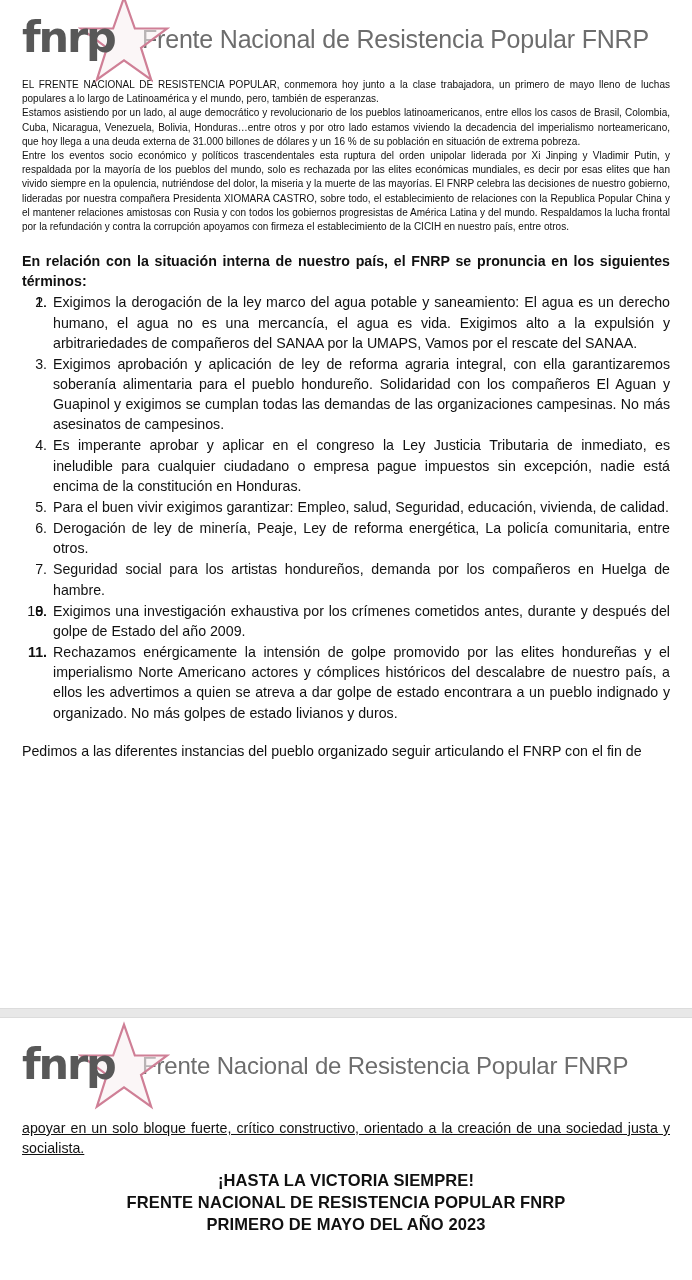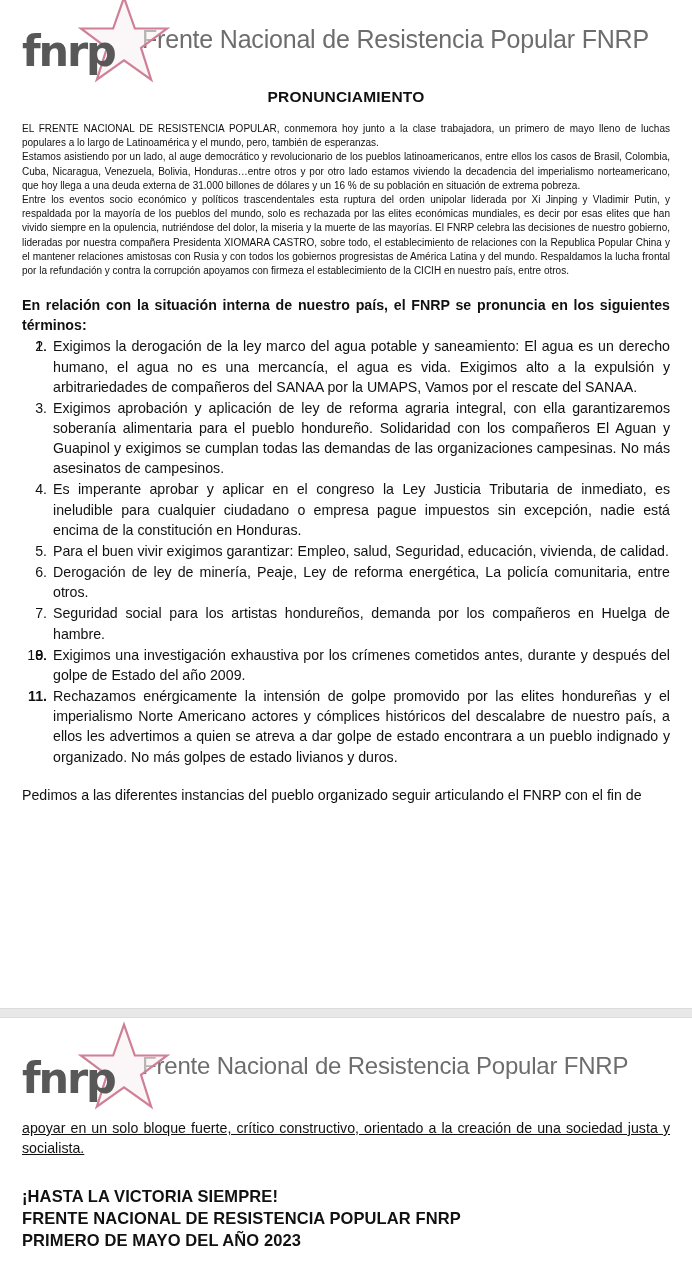--- a/index.html
+++ b/index.html
@@ -70,21 +70,21 @@
 
   .logo-block {
     position: relative;
     width: 128px;
     height: 78px;
     flex: 0 0 128px;
   }
   .logo-word {
     position: absolute;
     left: 0;
-    top: 30px;
+    top: 16px;
     font-family: "DejaVu Sans", sans-serif;
     font-weight: 700;
     font-size: 43px;
     letter-spacing: -2.2px;
     color: #585858;
     line-height: 1;
     z-index: 3;
   }
   .logo-star {
     position: absolute;
@@ -166,21 +166,22 @@
 
   .continued {
     margin: 4px 0 0 0;
     font-size: 14.2px;
     line-height: 1.42;
     text-align: justify;
     text-decoration: underline;
   }
 
   .slogan {
-    margin-top: 28px;
+    margin-top: 12px;
+    text-align: center;
     font-weight: 700;
     font-size: 16.5px;
     line-height: 1.32;
     letter-spacing: 0.1px;
   }
   .slogan div { white-space: nowrap; }
 </style>
 </head>
 <body>
 
@@ -197,21 +198,20 @@
         <div class="logo-word">fnrp</div>
         <div class="logo-star">
           <svg viewBox="0 0 100 100" xmlns="http://www.w3.org/2000/svg" aria-hidden="true">
             <polygon points="50,4 61.8,37.5 97,37.5 68.5,58.5 79.5,93 50,72 20.5,93 31.5,58.5 3,37.5 38.2,37.5" fill="#f7eef1" fill-opacity="0.55" stroke="#cf7f96" stroke-width="2.4" stroke-linejoin="miter"></polygon>
           </svg>
         </div>
       </div>
       <div class="letterhead-title">Frente Nacional de Resistencia Popular FNRP</div>
     </div>
 
-    <div class="doc-title">PRONUNCIAMIENTO</div>
 
     <p class="para">EL FRENTE NACIONAL DE RESISTENCIA POPULAR,  conmemora hoy junto a la clase trabajadora, un primero de mayo lleno de  luchas populares a lo largo de Latinoamérica y el mundo, pero, también de esperanzas.</p>
     <p class="para">Estamos asistiendo por un lado, al auge democrático y revolucionario de los pueblos latinoamericanos, entre ellos los casos de Brasil, Colombia, Cuba, Nicaragua, Venezuela, Bolivia, Honduras…entre otros y por otro lado estamos viviendo la decadencia del imperialismo norteamericano, que hoy llega a una deuda externa de 31.000 billones de dólares y  un 16 % de su población en situación de extrema pobreza.</p>
     <p class="para">Entre los eventos socio económico y políticos trascendentales esta ruptura del orden unipolar liderada por Xi Jinping y Vladimir Putin, y respaldada por la mayoría de los pueblos del mundo, solo es rechazada por las elites económicas mundiales, es decir por esas elites que han vivido siempre en la opulencia, nutriéndose del dolor, la miseria y la muerte de las mayorías. El FNRP celebra las decisiones de nuestro gobierno, lideradas por nuestra compañera Presidenta XIOMARA CASTRO, sobre todo,  el establecimiento de relaciones con la Republica Popular China y el mantener relaciones amistosas con Rusia y con todos los gobiernos progresistas de América Latina y del mundo. Respaldamos la lucha frontal por la refundación y contra la corrupción apoyamos con firmeza el establecimiento de la CICIH en nuestro país, entre otros.</p>
 
     <p class="lead-in">En relación con la situación interna de nuestro país, el FNRP se pronuncia en los siguientes términos:</p>
 
     <ol class="demands" id="demands-list">
         <li><span class="num">1.</span></li>
         <li><span class="num">2.</span><span>Exigimos la derogación de la ley marco del agua potable y saneamiento: El agua es un derecho humano, el agua no es una mercancía, el agua es vida. Exigimos alto a la expulsión y arbitrariedades de compañeros del SANAA por la UMAPS, Vamos por el rescate del SANAA.</span></li>

